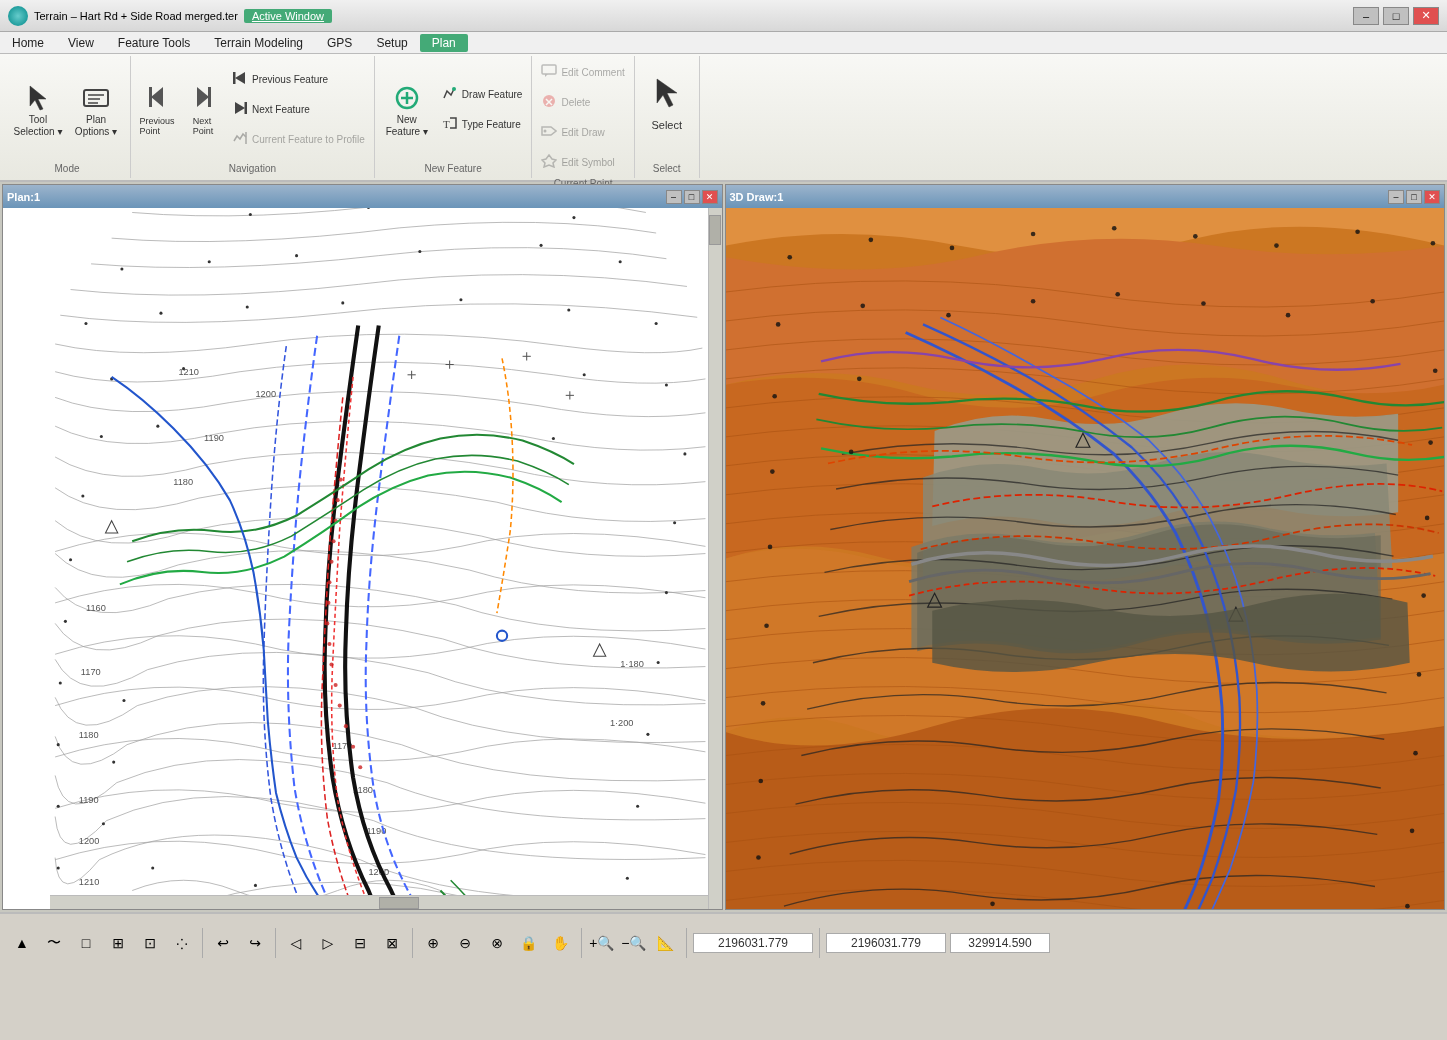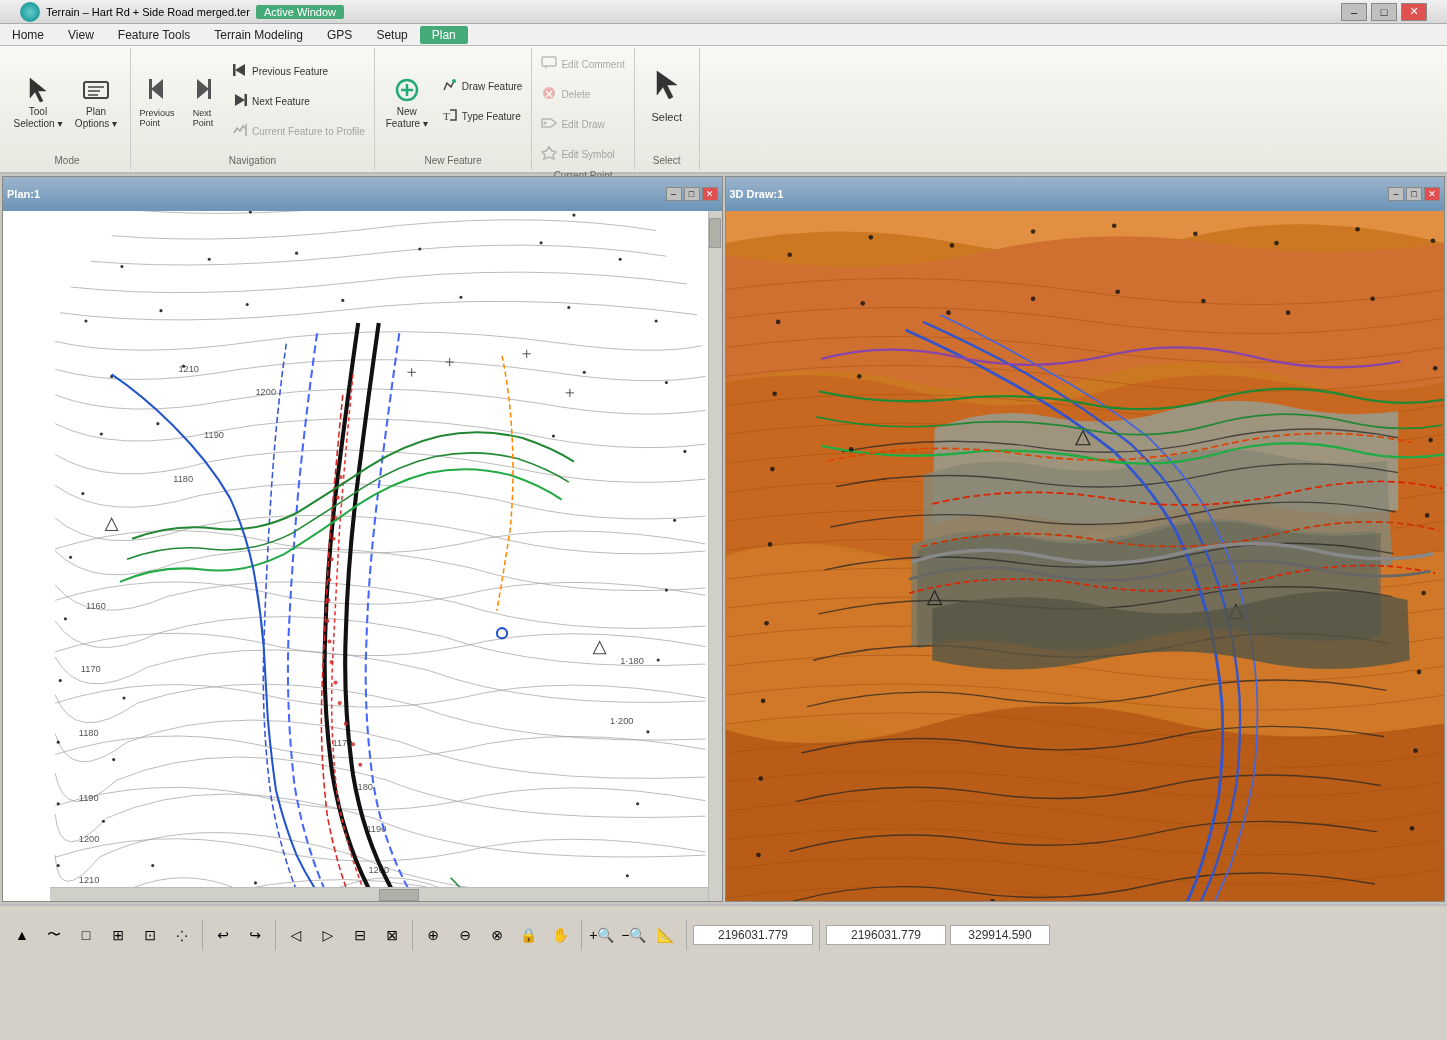--- a/index.html
+++ b/index.html
@@ -1,36 +1,36 @@
 <!DOCTYPE html>
 <html><head>
   <meta charset="utf-8">
   <style>
     * { margin: 0; padding: 0; box-sizing: border-box; }
     body { width: 1447px; height: 1040px; background: #d4d0c8; font-family: 'Segoe UI', Tahoma, Arial, sans-serif; font-size: 11px; overflow: hidden; }
 
     
     #titlebar {
-      height: 24px;
+      height: 32px;
       background: linear-gradient(to bottom, #f0f0f0, #d8d8d8);
       border-bottom: 1px solid #aaa;
       display: flex;
       align-items: center;
-      padding: 0 20px;
+      padding: 0 8px;
       justify-content: space-between;
     }
     #titlebar-left { display: flex; align-items: center; gap: 6px; }
     #titlebar-icon {
       width: 20px; height: 20px;
       background: radial-gradient(circle, #6cc, #088);
       border-radius: 50%;
     }
     #active-window-badge {
       background: #4a7; color: white; font-size: 11px;
-      padding: 1px 8px; border-radius: 2px;
+      padding: 1px 8px; border-radius: 2px; text-decoration: underline;
     }
     #titlebar-controls { display: flex; gap: 4px; }
     .title-btn {
       width: 26px; height: 18px;
       background: #c0c0c0;
       border: 1px solid #888;
       display: flex; align-items: center; justify-content: center;
       cursor: pointer; font-size: 11px;
     }
     .title-btn.close { background: #e05050; color: white; }
@@ -198,21 +198,21 @@
 
     
     .map-window {
       display: flex;
       flex-direction: column;
       background: white;
       border: 1px solid #888;
       flex: 1;
     }
     .map-window-titlebar {
-      height: 34px;
+      height: 23px;
       background: linear-gradient(to bottom, #9cb4cc, #6a94b8);
       display: flex;
       align-items: center;
       padding: 0 4px;
       justify-content: space-between;
     }
     .map-window-title { font-size: 11px; color: white; font-weight: bold; }
     .map-window-controls { display: flex; gap: 2px; }
     .map-win-btn {
       width: 16px; height: 14px;

